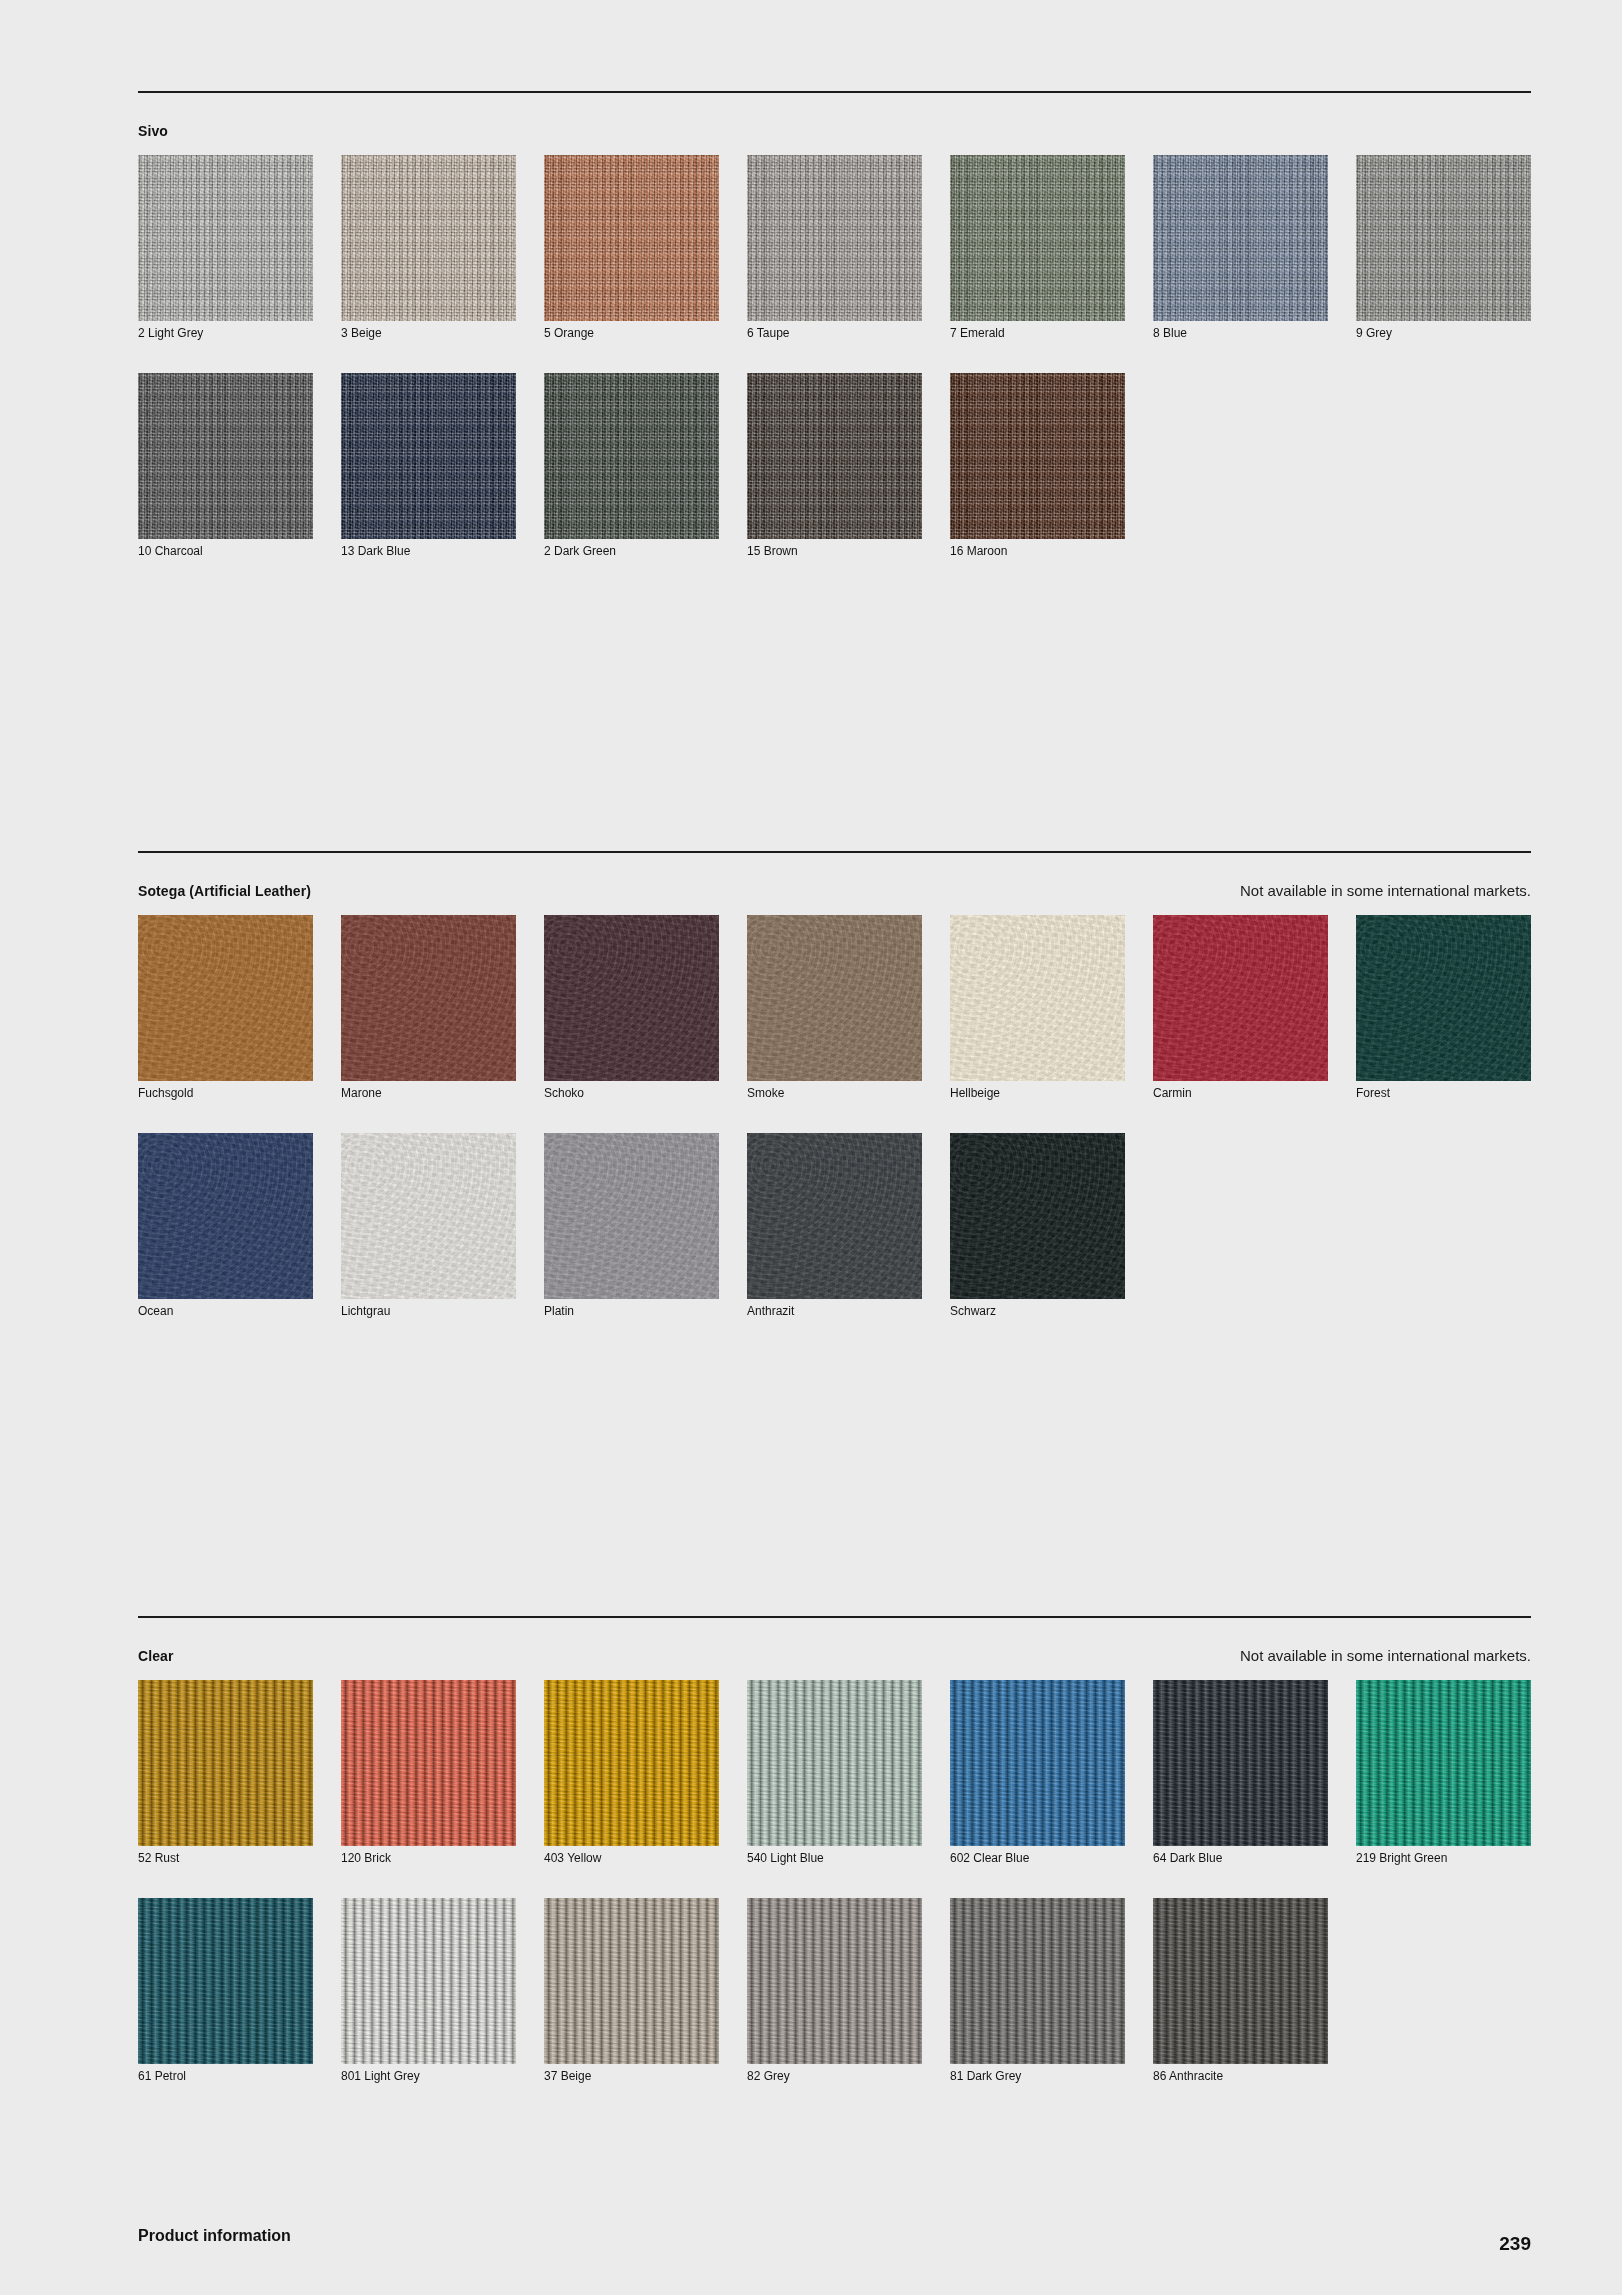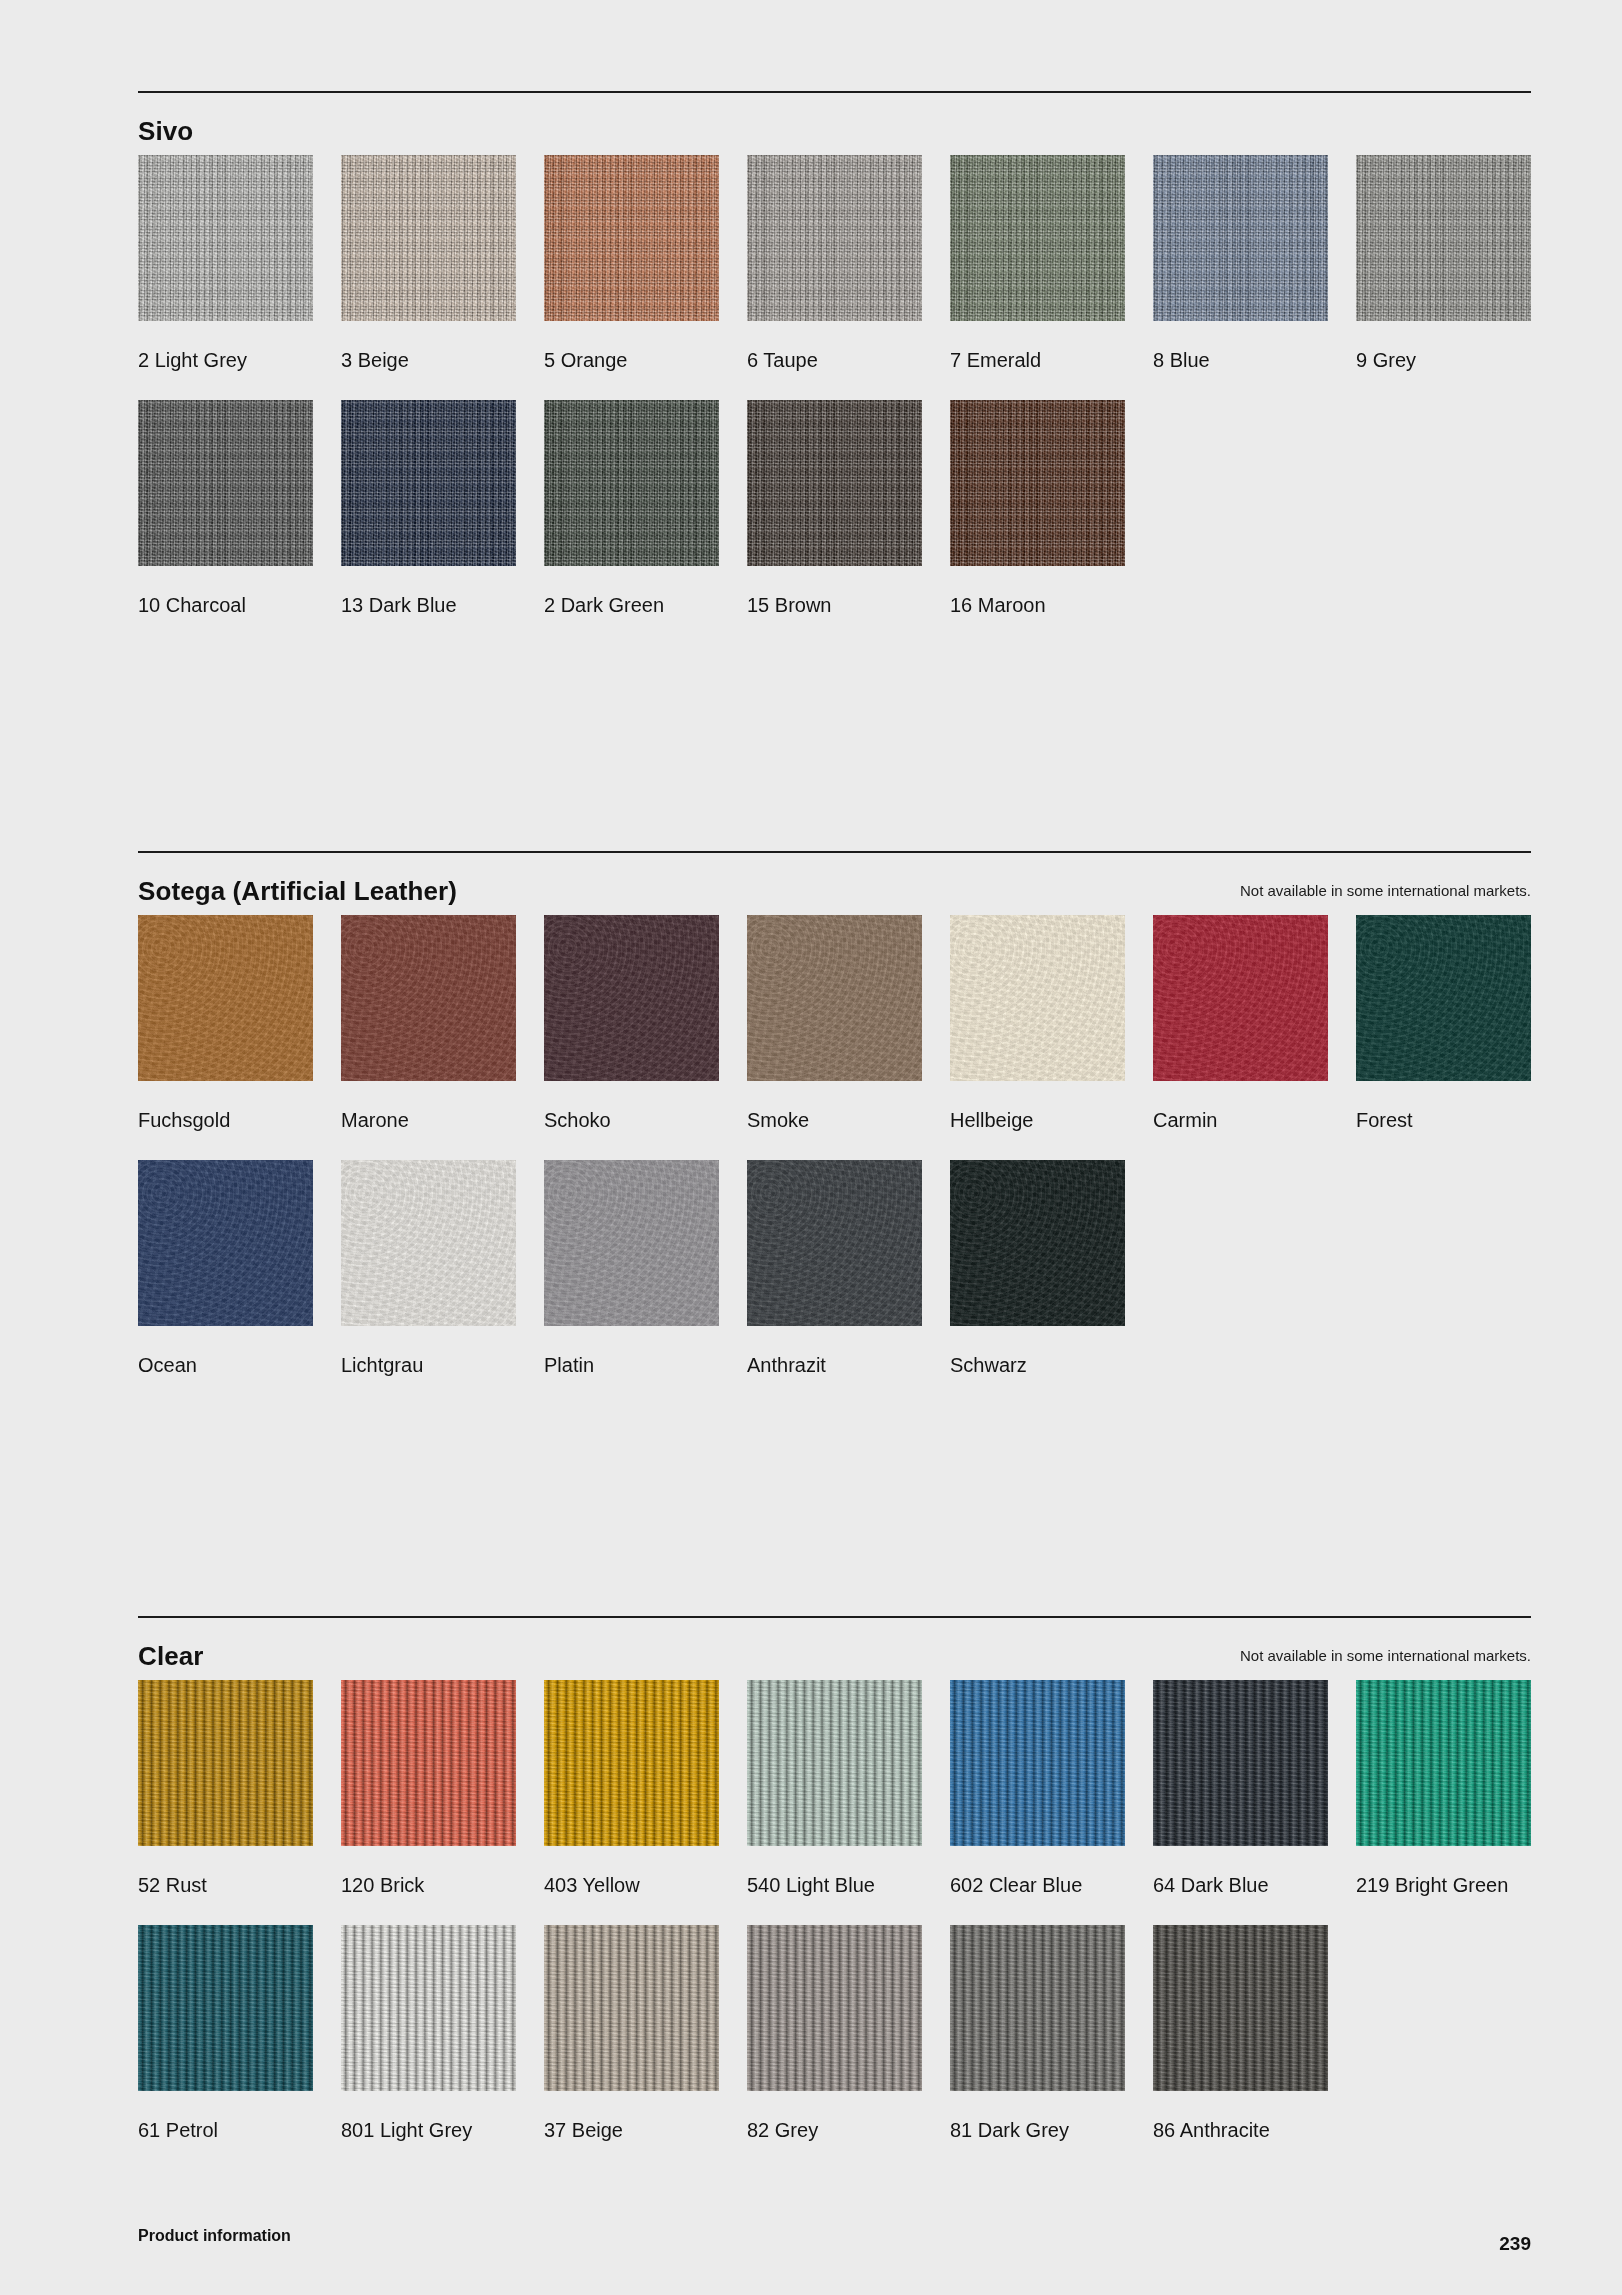--- a/index.html
+++ b/index.html
@@ -33,21 +33,21 @@
   }
   .section-head {
     position: relative;
     height: 36px;
     margin-top: 26px;
   }
   .section-title {
     position: absolute;
     left: 0;
     top: 0;
-    font-size: 26px;
+    font-size: 14px;
     font-weight: bold;
     letter-spacing: 0.1px;
     line-height: 25px;
     white-space: nowrap;
   }
   .section-note {
     position: absolute;
     right: 0;
     top: 2.6px;
     font-size: 15px;
@@ -67,23 +67,23 @@
     height: 166px;
     position: relative;
     overflow: hidden;
     background: #cccccc;
   }
   .swatch .tex {
     position: absolute;
     left: -13px; top: -13px; right: -13px; bottom: -13px;
   }
   .label {
-    font-size: 20px;
+    font-size: 12px;
     line-height: 19.5px;
-    margin-top: 30px;
+    margin-top: 3px;
     white-space: nowrap;
     color: #141414;
   }
   .rowgap { height: 30px; }
 
   
   
   .tex-woven {
     background-image:
       repeating-linear-gradient(90deg,

